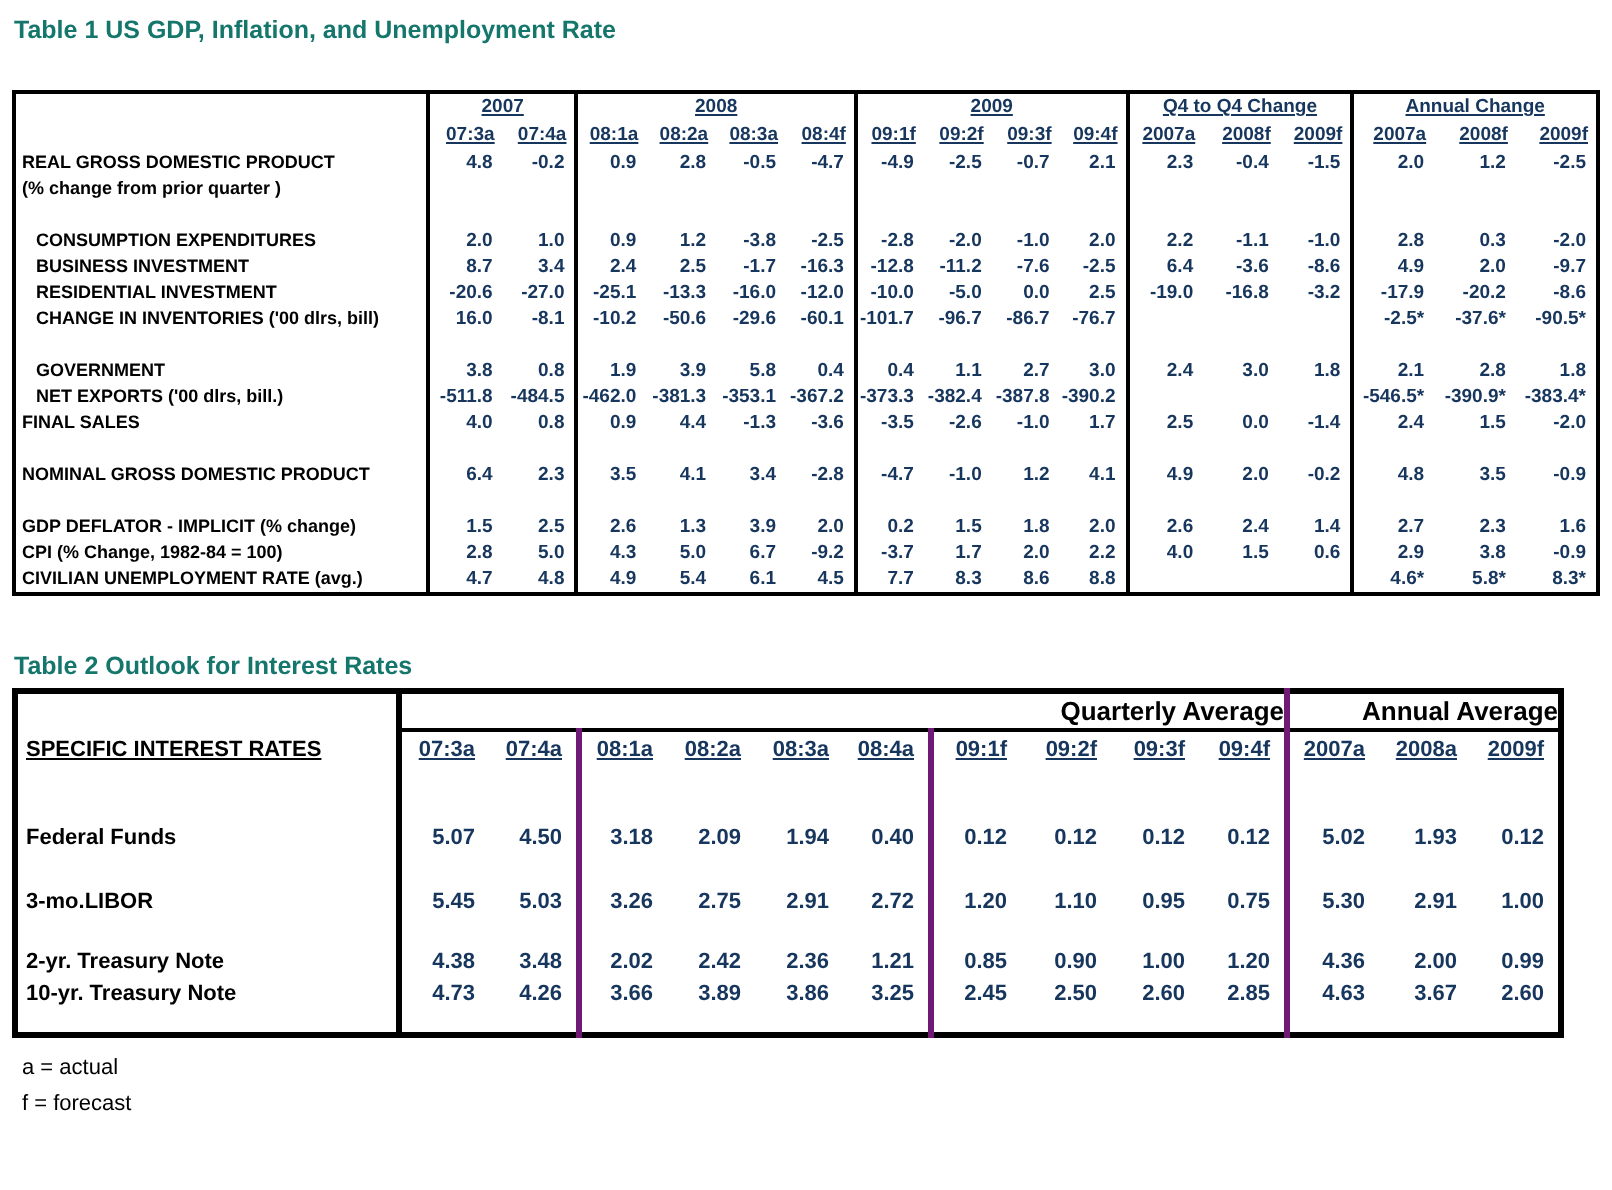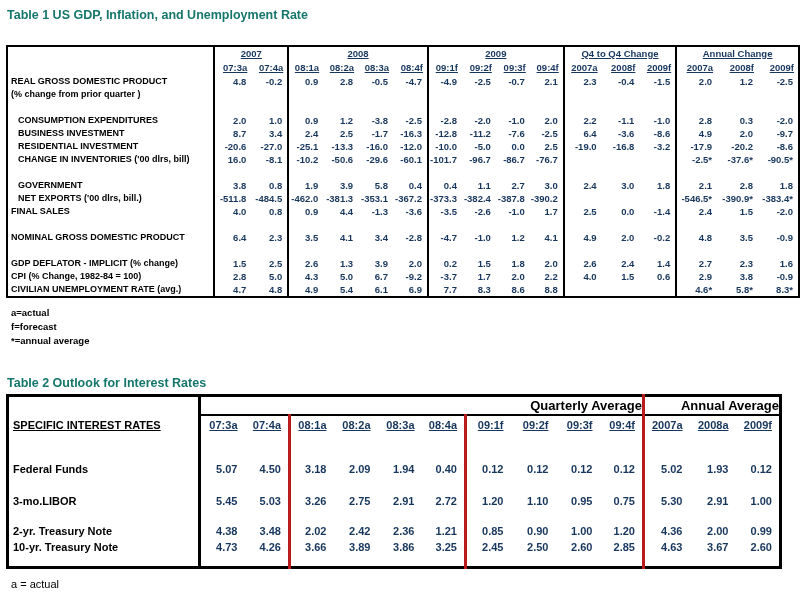--- a/index.html
+++ b/index.html
@@ -17,21 +17,21 @@
   #t1 .chead{color:#17365D;text-decoration:underline;text-align:right;padding-right:4px;line-height:14px;}
   #t1 td.num{color:#17365D;text-align:right;padding-right:5px;}
   #t1 .indent{padding-left:10px;}
 
   
   .sec2{margin-top:28px;}
   #t2{border:3px solid #000;margin-top:2px;}
   #t2 th,#t2 td{padding:0;font-size:11px;font-weight:bold;white-space:nowrap;overflow:visible;}
   #t2 .lblcol{border-right:3px solid #000;text-align:left;padding-left:4px;}
   #t2 th.lblcol{vertical-align:bottom;text-decoration:underline;line-height:20px;}
-  #t2 .gs{border-left:3px solid #b91c1c;}
+  #t2 .gs{border-left:3px solid #701a75;}
   #t2 .span-head{font-size:13px;text-align:right;border-bottom:2px solid #000;line-height:17px;}
   #t2 .chead{color:#17365D;text-decoration:underline;text-align:right;padding-right:7px;line-height:19px;}
   #t2 td.num{color:#17365D;text-align:right;padding-right:7px;line-height:16px;}
   #t2 td.rlabel{line-height:16px;}
 
   .f1{font-size:9.5px;font-weight:bold;color:#000;line-height:14px;margin:8px 0 0 5px;}
   .f2{font-size:11px;font-weight:normal;color:#000;line-height:18px;margin:6px 0 0 5px;}
 </style>
 </head>
 <body>
@@ -393,39 +393,34 @@
             <td class="num">3.8</td>
             <td class="num">-0.9</td>
           </tr>
           <tr style="height: 13px;">
             <td class="lblcol">CIVILIAN UNEMPLOYMENT RATE (avg.)</td>
             <td class="num gs">4.7</td>
             <td class="num">4.8</td>
             <td class="num gs">4.9</td>
             <td class="num">5.4</td>
             <td class="num">6.1</td>
-            <td class="num">6.9</td>
+            <td class="num">4.5</td>
             <td class="num gs">7.7</td>
             <td class="num">8.3</td>
             <td class="num">8.6</td>
             <td class="num">8.8</td>
             <td class="num gs"></td>
             <td class="num"></td>
             <td class="num"></td>
             <td class="num gs">4.6*</td>
             <td class="num">5.8*</td>
             <td class="num">8.3*</td>
           </tr>
         </tbody>
       </table>
-    <div class="f1" id="t1-foot">
-        <div>a=actual</div>
-        <div>f=forecast</div>
-        <div>*=annual average</div>
-      </div>
   </div>
 
   <div class="sec2">
     <div class="t-title">Table 2 Outlook for Interest Rates</div>
     <table id="t2">
         <colgroup>
           <col style="width: 192px;">
           <col style="width: 45px;">
           <col style="width: 45px;">
           <col style="width: 44px;">

